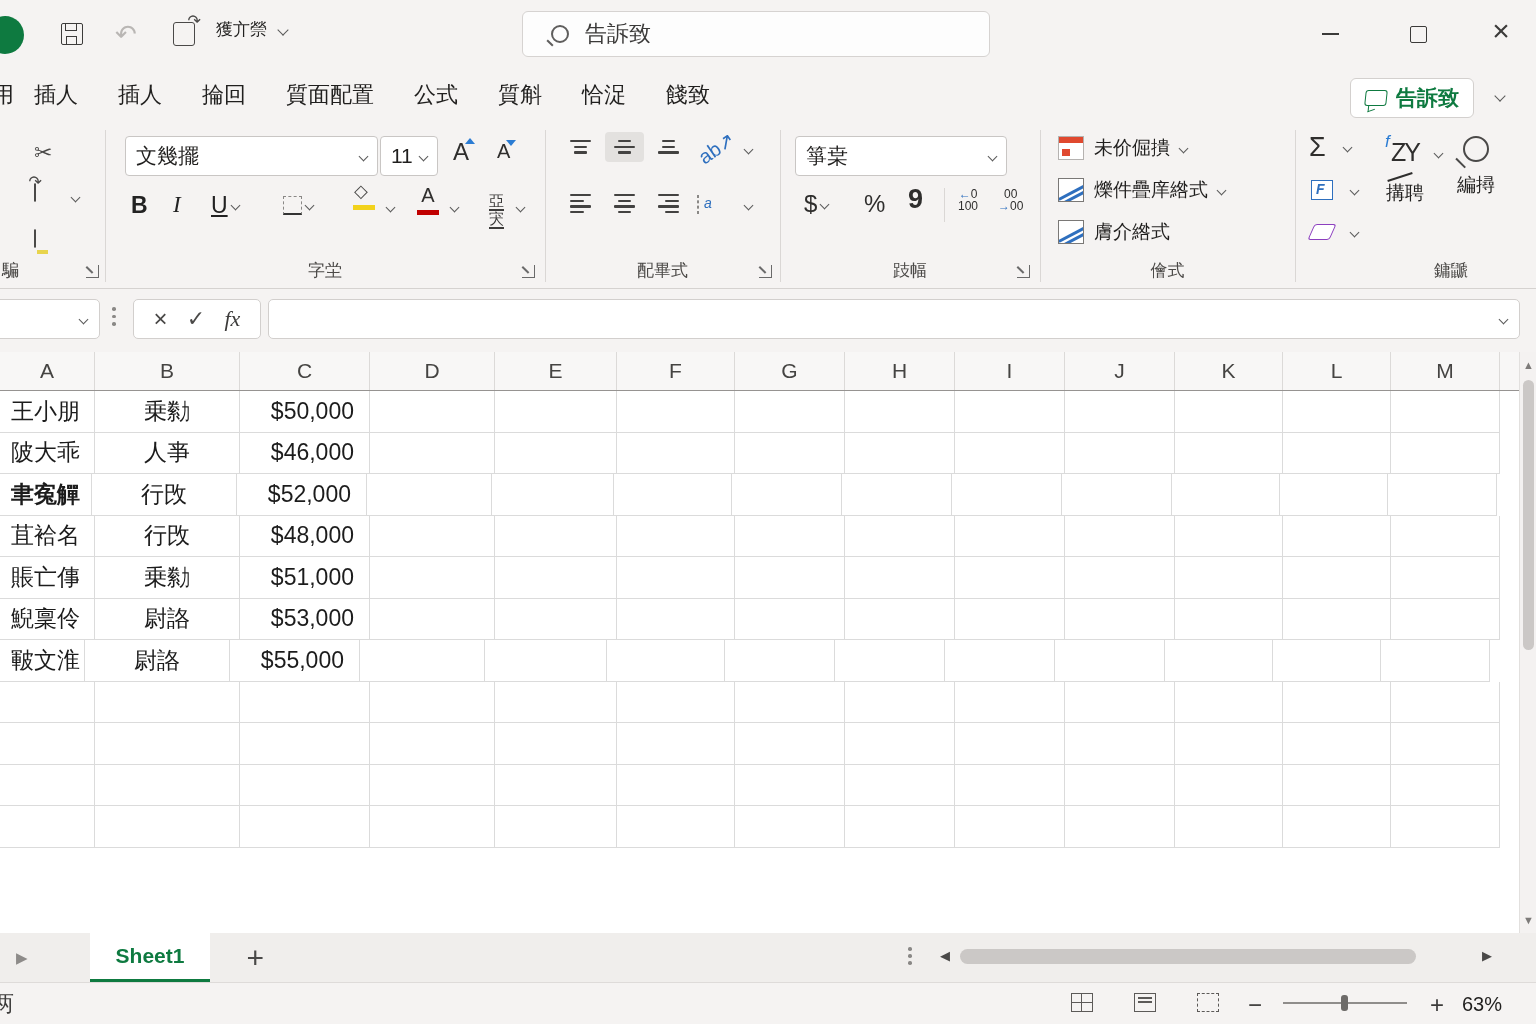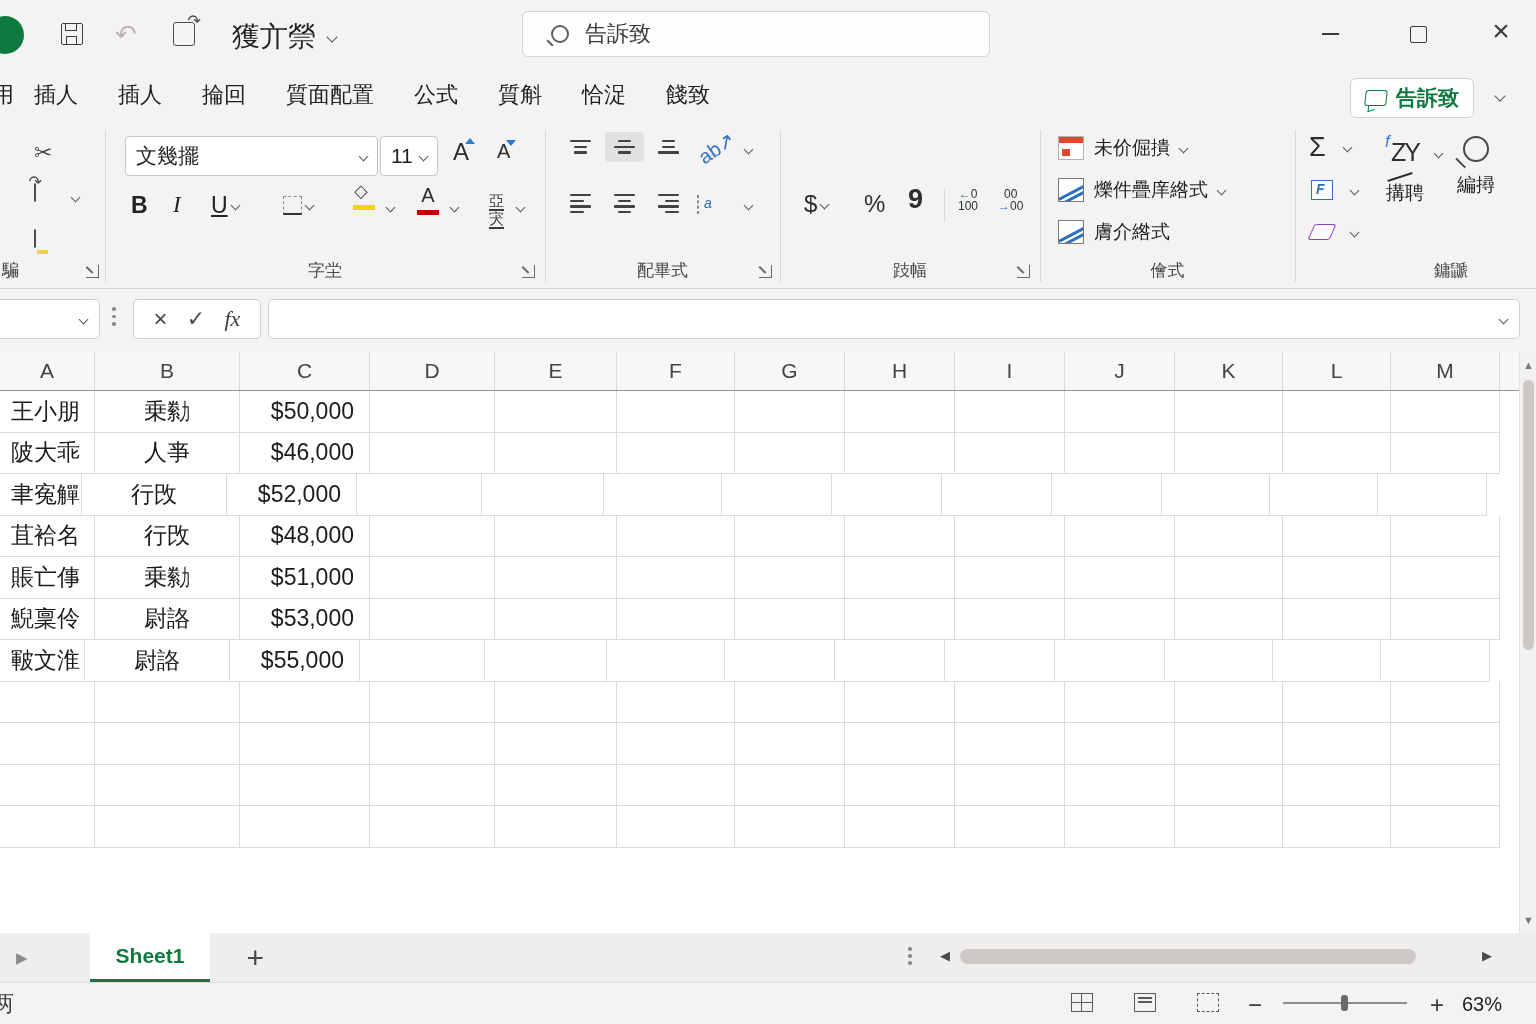--- a/index.html
+++ b/index.html
@@ -23,21 +23,21 @@
   #logo-circle{left:-14px;top:16px;width:38px;height:38px;border-radius:50%;background:#0e7a40;}
   .qat-icon{display:flex;align-items:center;justify-content:center;width:36px;height:36px;border-radius:4px;}
   #save-icon{left:54px;top:16px;}
   .floppy{width:20px;height:20px;border:1.8px solid #3c3b3a;border-radius:2px;position:relative;}
   .floppy::before{content:"";position:absolute;left:3px;top:0;width:10px;height:6px;border:1.5px solid #3c3b3a;border-top:none;}
   .floppy::after{content:"";position:absolute;left:4px;bottom:0;width:9px;height:7px;border:1.5px solid #3c3b3a;border-bottom:none;}
   #undo-icon{left:108px;top:16px;color:#b9b6b4;font-size:26px;}
   #redo-icon{left:166px;top:16px;}
   .clipb{width:20px;height:22px;border:1.8px solid #4a4948;border-radius:3px;position:relative;}
   .clipb::before{content:"↷";position:absolute;right:-7px;top:-12px;font-size:16px;color:#4a4948;}
-  #file-title{left:232px;top:18px;display:flex;align-items:center;gap:12px;font-size:28px;color:#201f1e;}
+  #file-title{left:216px;top:18px;display:flex;align-items:center;gap:12px;font-size:17px;color:#201f1e;}
   #search-pill{left:522px;top:11px;width:468px;height:46px;background:#fdfdfd;border:1px solid #d6d3d1;border-radius:6px;display:flex;align-items:center;gap:16px;padding-left:28px;box-sizing:border-box;font-size:22px;color:#3b3a39;}
   .mag{width:14px;height:14px;border:2px solid #5f5e5d;border-radius:50%;position:relative;flex:none;}
   .mag::after{content:"";position:absolute;width:8px;height:2px;background:#5f5e5d;left:-7px;bottom:-3px;transform:rotate(45deg);}
   #win-min{left:1316px;top:24px;width:28px;height:20px;}
   #win-min i{display:block;width:17px;height:2px;background:#3b3a39;}
   #win-max{left:1404px;top:24px;width:28px;height:20px;}
   #win-max i{display:block;width:15px;height:15px;border:1.6px solid #3b3a39;border-radius:2px;}
   #win-close{left:1484px;top:14px;font-size:30px;color:#3b3a39;width:34px;text-align:center;}
   
   #tabrow{left:0;top:68px;width:1536px;height:54px;display:flex;align-items:center;}
@@ -317,20 +317,24 @@
       </div>
     <div class="abs" style="left:152px;top:74px;"><span class="merge-ic"></span></div>
     <span class="abs chev sm" style="left:200px;top:80px;"></span>
 
     <div class="grouplabel">配畢式</div>
     <span class="launcher" style="right:8px;bottom:10px;"></span>
   </div>
   <div class="vdiv" style="left:780px;"></div>
 
   <div id="g-num" class="group">
+    <div class="combo abs" style="left:15px;top:14px;width:212px;">
+      <span>箏枽</span>
+      <span class="chev sm"></span>
+    </div>
     <div class="abs row2btn" style="left:24px;top:68px;">
         <span class="numsym">$</span>
         <span class="chev sm"></span>
       </div>
     <div class="abs" style="left:84px;top:68px;"><span class="numsym">%</span></div>
     <div class="abs" style="left:128px;top:62px;"><span class="numsym" style="font-weight:bold;font-size:27px;">9</span></div>
     <div class="abs" style="left:164px;top:66px;width:1px;height:34px;background:#dad7d5;"></div>
     <div class="abs decmini" style="left:178px;top:66px;">
         <span><span class="arr">←</span>0</span>
         <span>100</span>
@@ -456,21 +460,21 @@
         <div class="gcell" style="width: 118px;"></div>
         <div class="gcell" style="width: 110px;"></div>
         <div class="gcell" style="width: 110px;"></div>
         <div class="gcell" style="width: 110px;"></div>
         <div class="gcell" style="width: 110px;"></div>
         <div class="gcell" style="width: 108px;"></div>
         <div class="gcell" style="width: 108px;"></div>
         <div class="gcell" style="width: 109px;"></div>
       </div>
       <div class="grow">
-        <div class="gcell name" style="width: 82px;">聿寃觶</div>
+        <div class="gcell name" style="width: 92px; font-weight: bold;">聿寃觶</div>
         <div class="gcell dept" style="width: 145px;">行攺</div>
         <div class="gcell sal" style="width: 130px;">$52,000</div>
         <div class="gcell" style="width: 125px;"></div>
         <div class="gcell" style="width: 122px;"></div>
         <div class="gcell" style="width: 118px;"></div>
         <div class="gcell" style="width: 110px;"></div>
         <div class="gcell" style="width: 110px;"></div>
         <div class="gcell" style="width: 110px;"></div>
         <div class="gcell" style="width: 110px;"></div>
         <div class="gcell" style="width: 108px;"></div>

